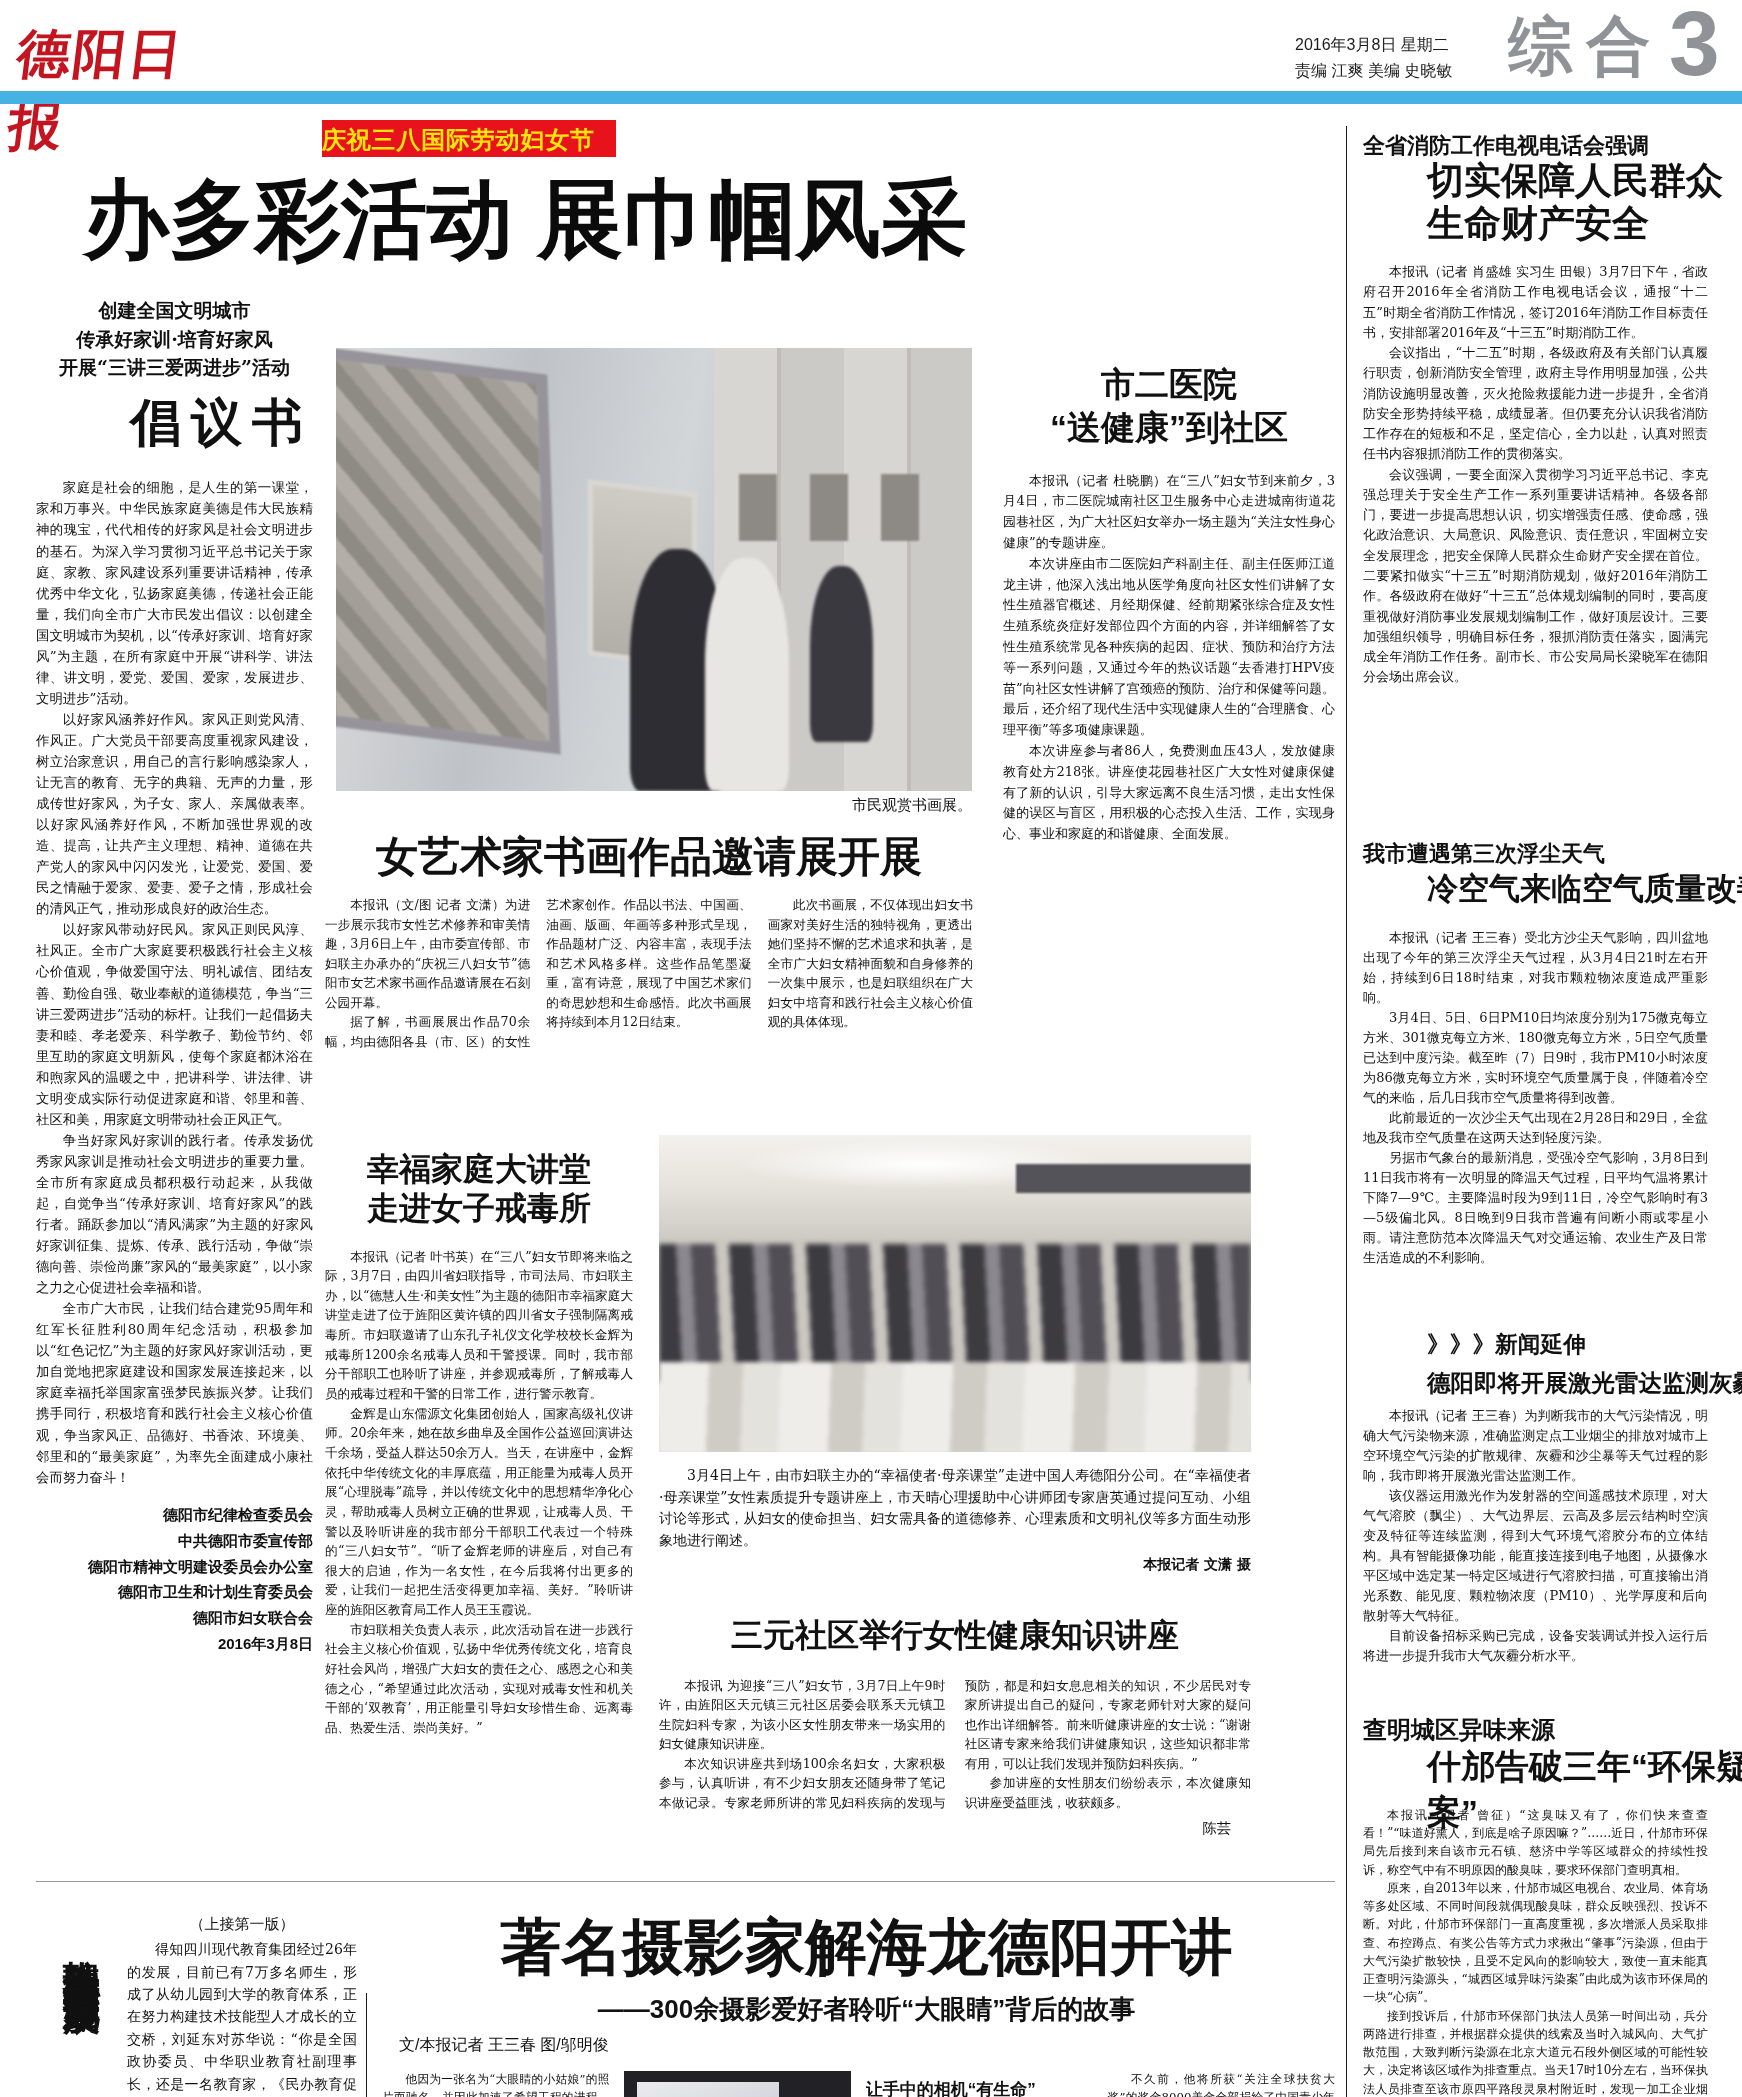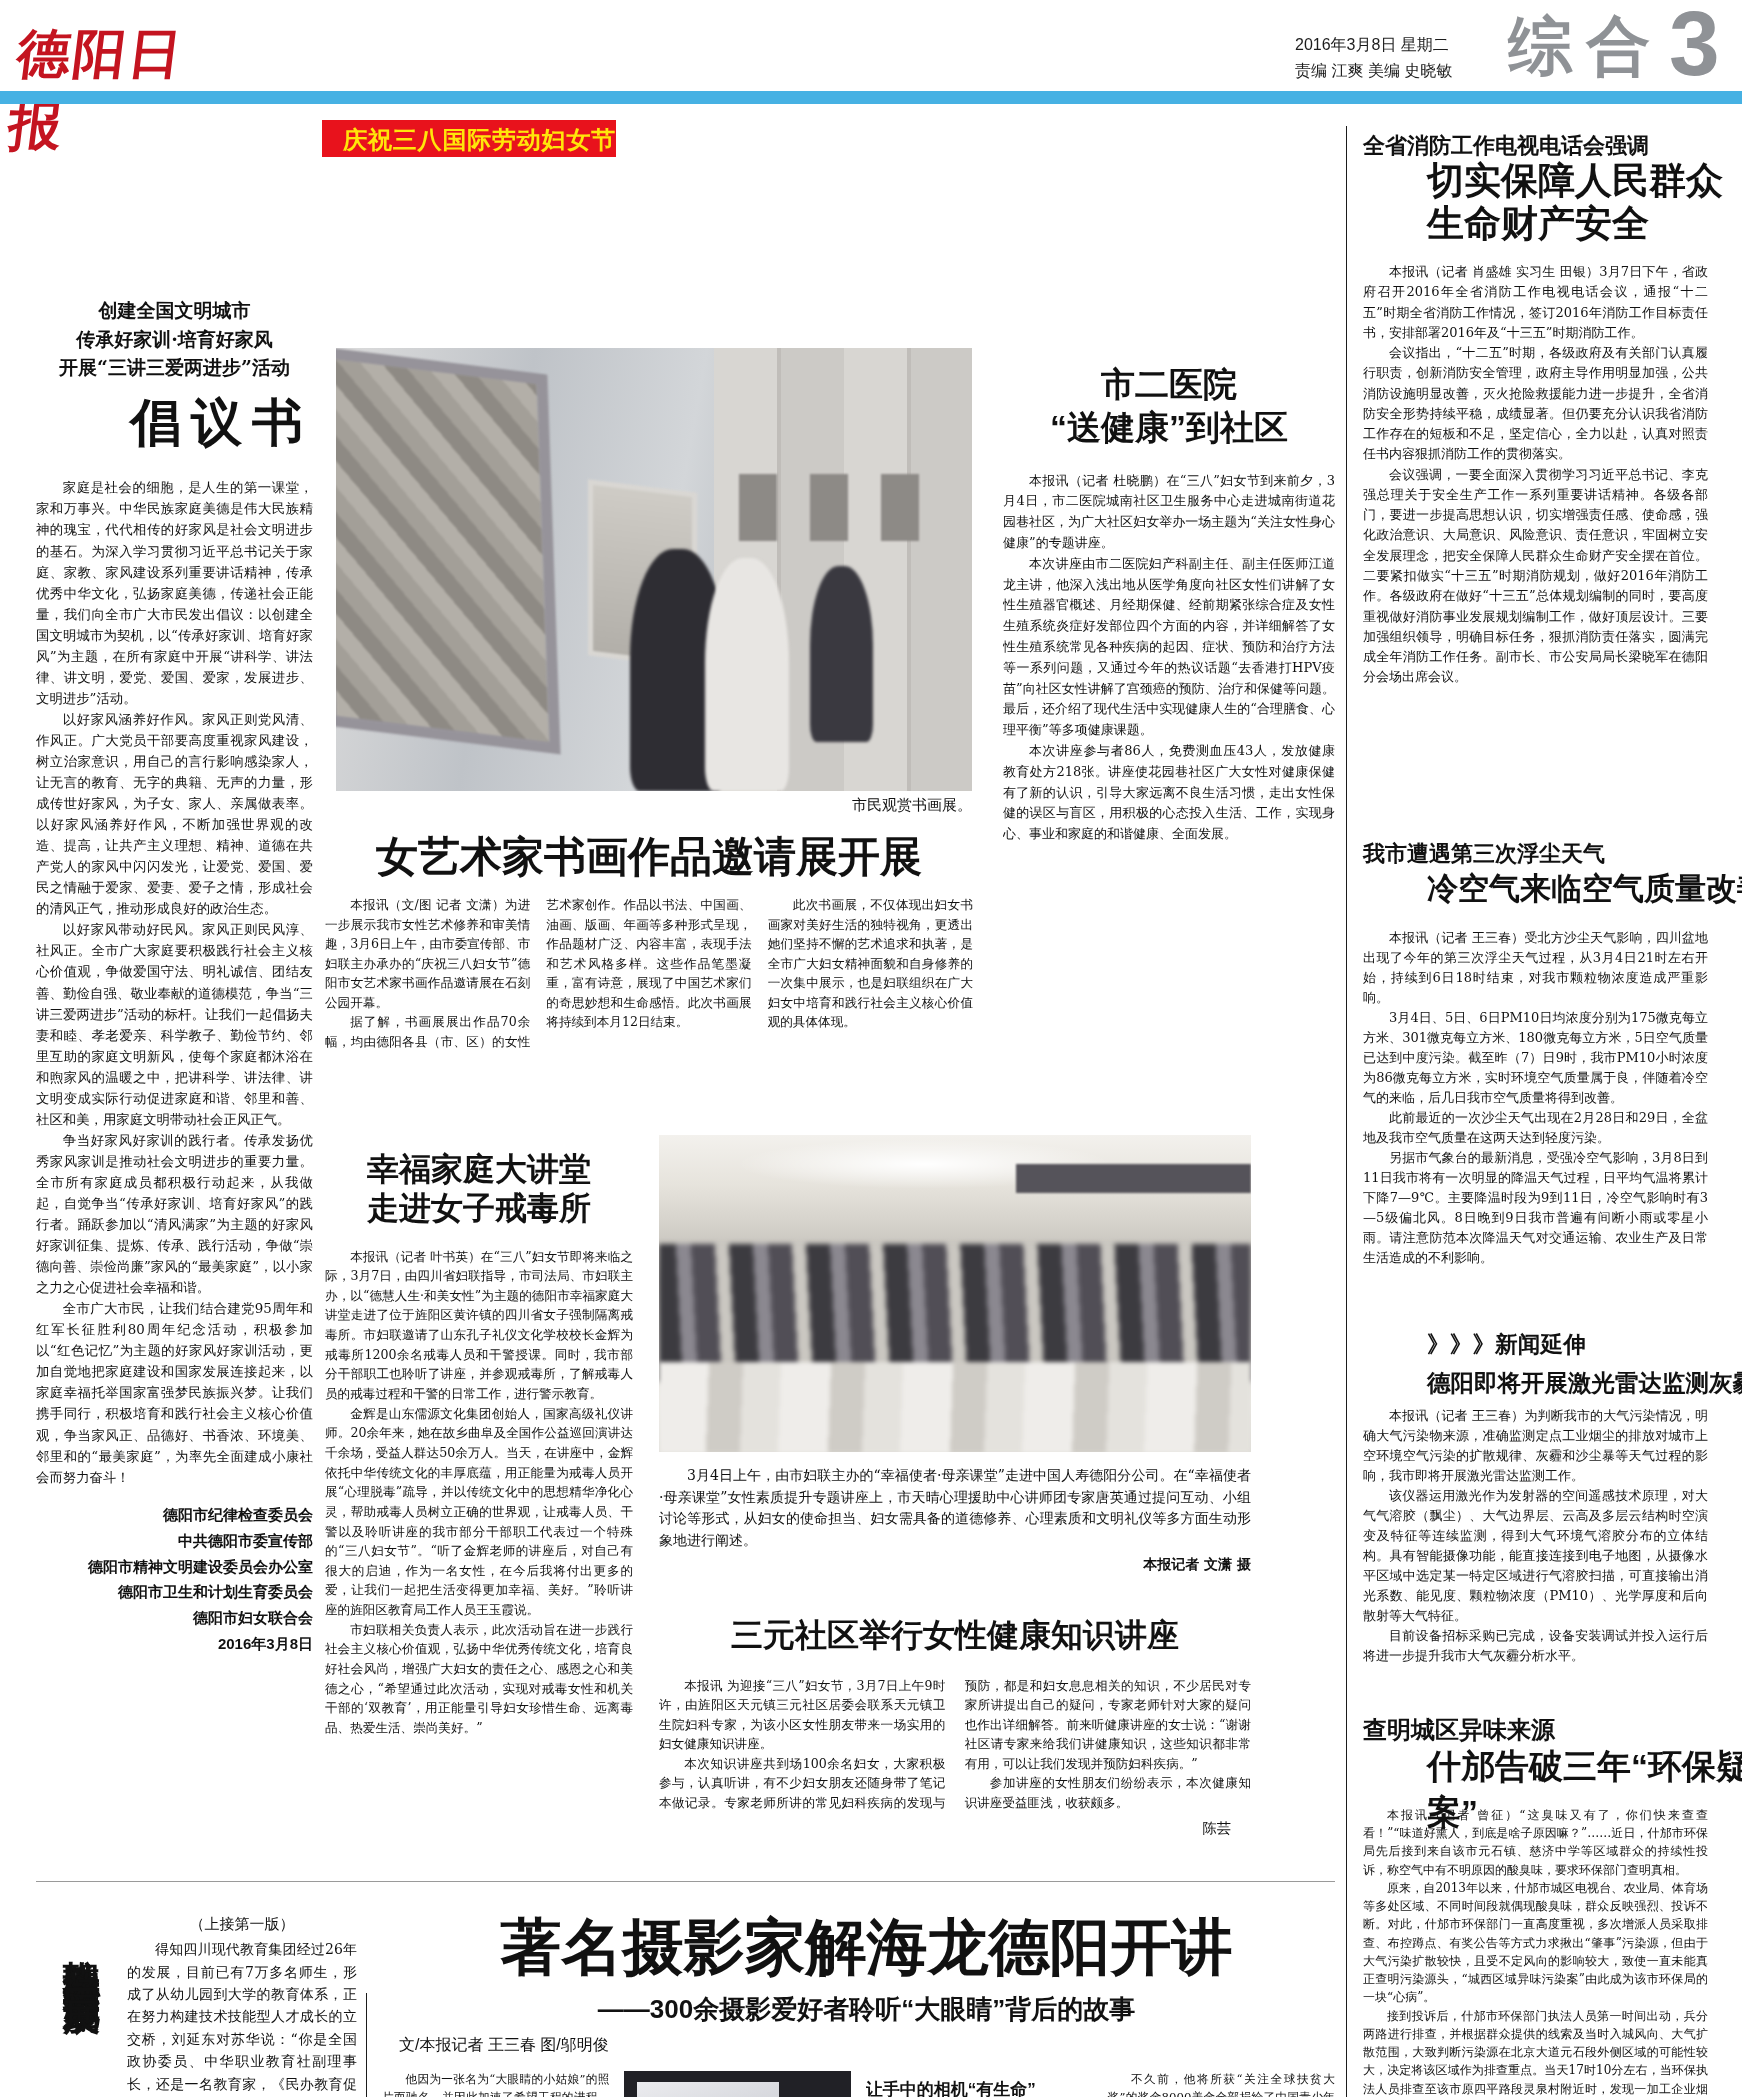--- a/index.html
+++ b/index.html
@@ -11,21 +11,21 @@
             color:var(--c-red,#c41420);font-family:"DejaVu Serif",serif;transform:skewX(-7deg);letter-spacing:2.5px}
   .date-line,.staff-line{position:absolute;left:1295px;font-size:16px;font-family:"Liberation Sans",sans-serif;color:#1d1d1d;white-space:nowrap}
   .date-line{top:35px}.staff-line{top:61px}
   .section-name{position:absolute;left:1508px;top:2.5px;font-size:64px;font-weight:700;letter-spacing:14.3px;
                 color:var(--c-gray,#8f9296);font-family:"Liberation Sans",sans-serif}
   .page-num{position:absolute;left:1669px;top:-7.6px;font-size:91px;font-weight:700;color:var(--c-gray,#8f9296);
             font-family:"Liberation Sans",sans-serif}
   .blue-bar{position:absolute;left:0;top:91px;width:1743px;height:13.4px;background:var(--c-blue,#46b1e3)}
 
   
-  .banner{position:absolute;left:322px;top:120px;width:294px;height:37px;line-height:39px;text-align:right;
+  .banner{position:absolute;left:322px;top:120px;width:294px;height:37px;line-height:39px;text-align:left;
           background:var(--c-banner,#e8121c);color:var(--c-yellow,#ffe60a);font-size:24px;font-weight:700;
           font-family:"Liberation Sans",sans-serif;letter-spacing:0.8px}
   .main-headline{position:absolute;left:55px;top:162px;width:940px;text-align:center;font-size:86px;font-weight:900;
           color:#0b0b0b;font-family:"Liberation Sans",sans-serif;white-space:nowrap}
 
   
   .body p{text-indent:2em;text-align:justify;margin:0}
 
   
   .proposal{position:absolute;left:36px;top:296px;width:277px;height:1567px;overflow:hidden}
@@ -140,20 +140,21 @@
 <div class="page">
 
   <div class="masthead">德阳日报</div>
   <div class="date-line">2016年3月8日 星期二</div>
   <div class="staff-line">责编 江爽  美编 史晓敏</div>
   <div class="section-name">综合</div>
   <div class="page-num">3</div>
   <div class="blue-bar"></div>
 
   <div class="banner">庆祝三八国际劳动妇女节</div>
+  <h1 class="main-headline">办多彩活动 展巾帼风采</h1>
 
   <section class="proposal">
     <div class="prop-kicker">
         <p>创建全国文明城市</p>
         <p>传承好家训·培育好家风</p>
         <p>开展“三讲三爱两进步”活动</p>
       </div>
     <div class="prop-title">倡议书</div>
     <div class="prop-body body">
         <p>家庭是社会的细胞，是人生的第一课堂，家和万事兴。中华民族家庭美德是伟大民族精神的瑰宝，代代相传的好家风是社会文明进步的基石。为深入学习贯彻习近平总书记关于家庭、家教、家风建设系列重要讲话精神，传承优秀中华文化，弘扬家庭美德，传递社会正能量，我们向全市广大市民发出倡议：以创建全国文明城市为契机，以“传承好家训、培育好家风”为主题，在所有家庭中开展“讲科学、讲法律、讲文明，爱党、爱国、爱家，发展进步、文明进步”活动。</p>

